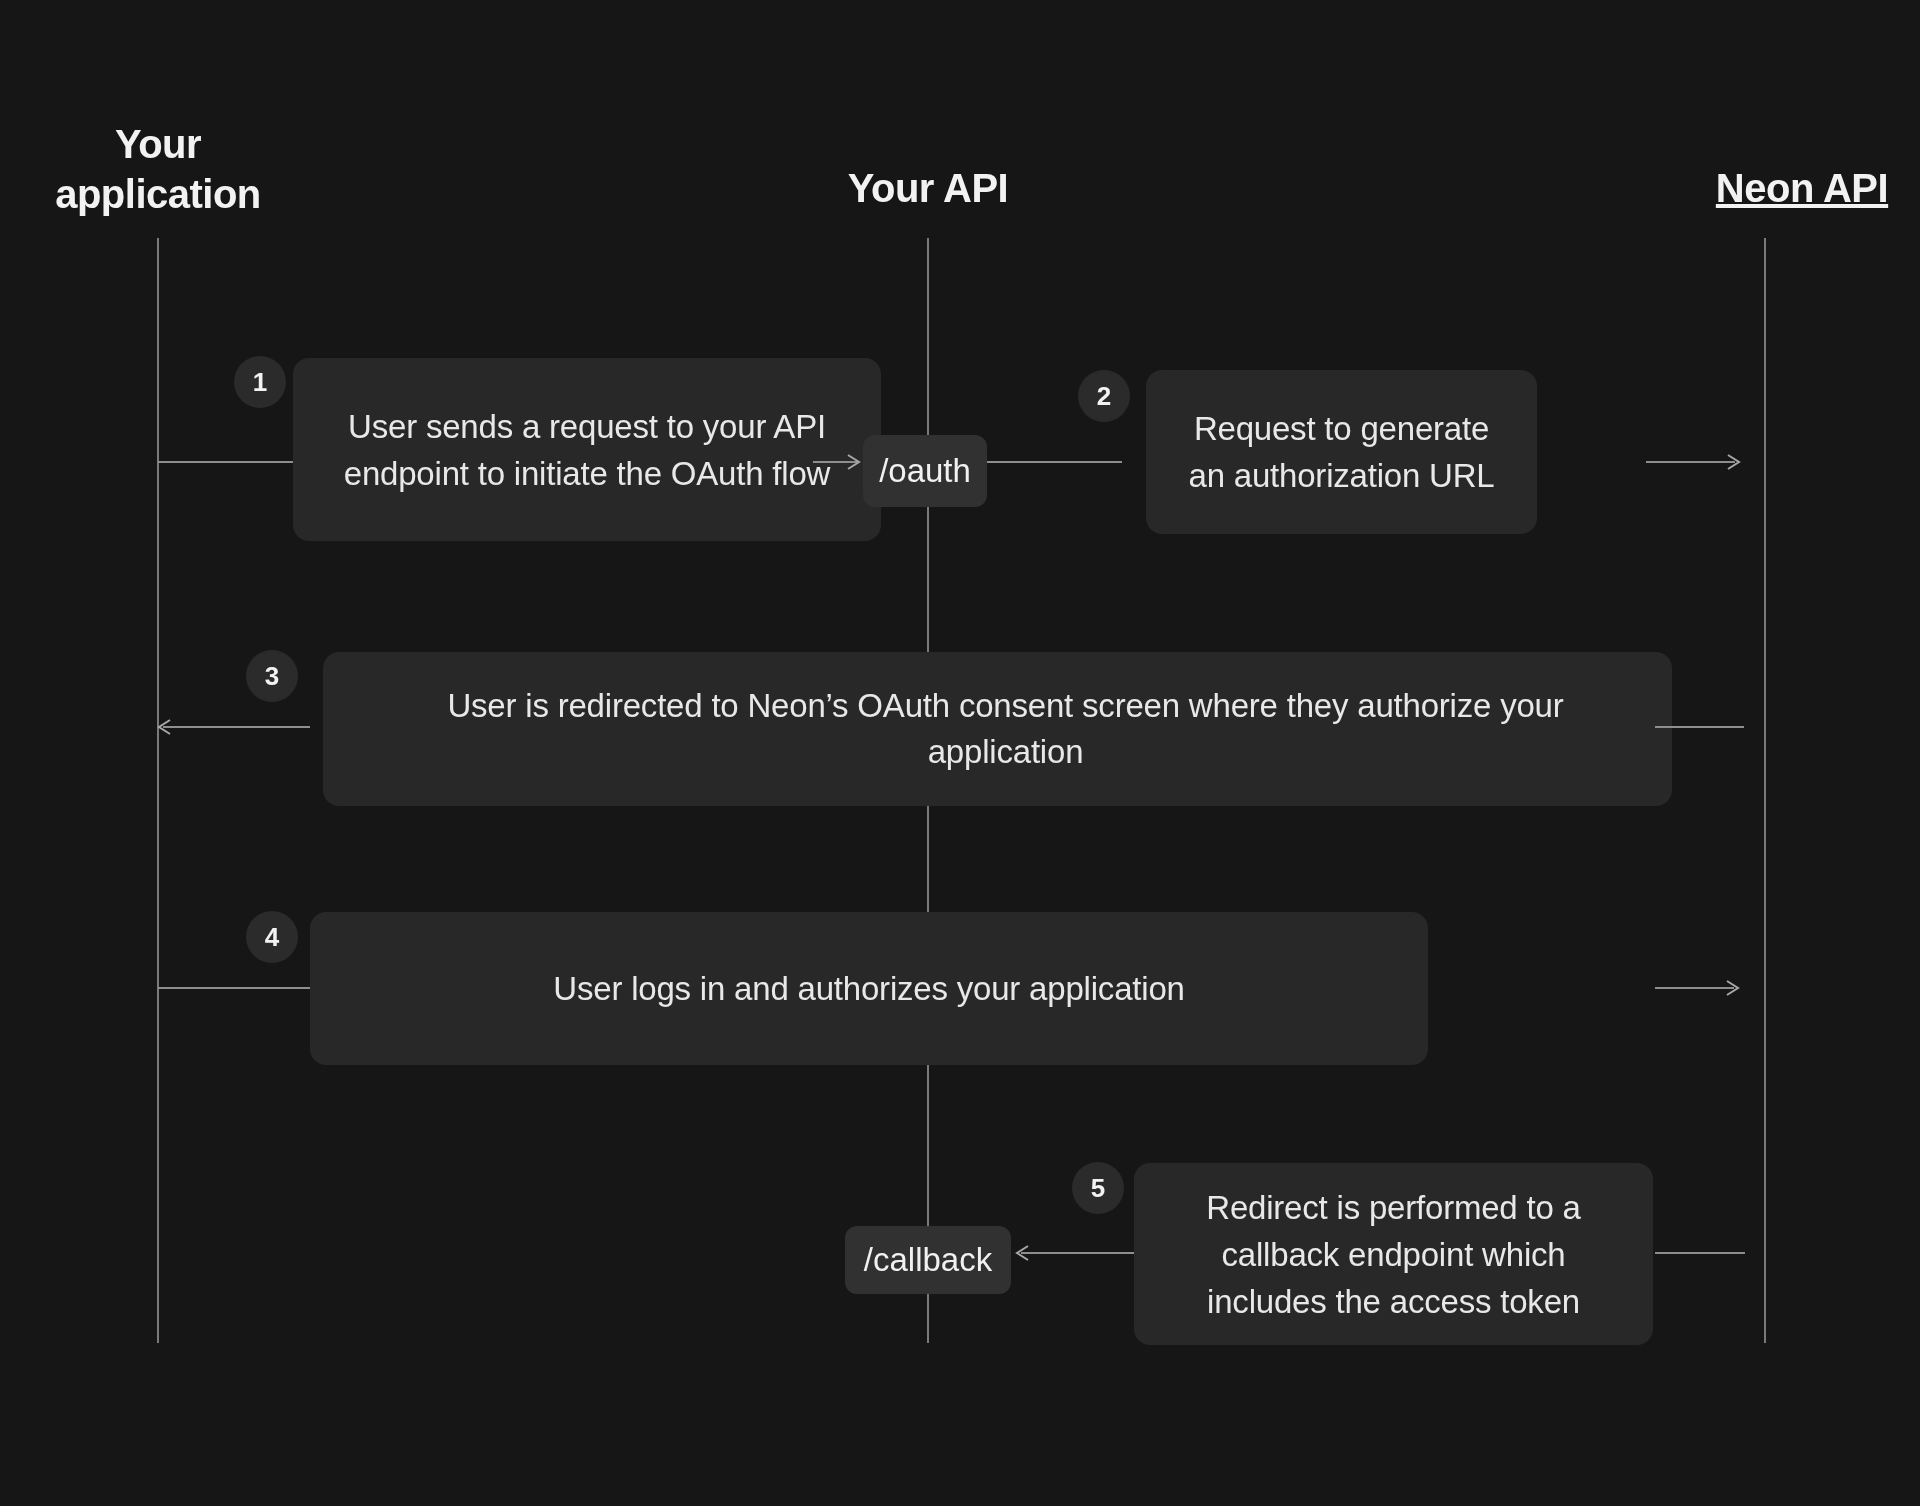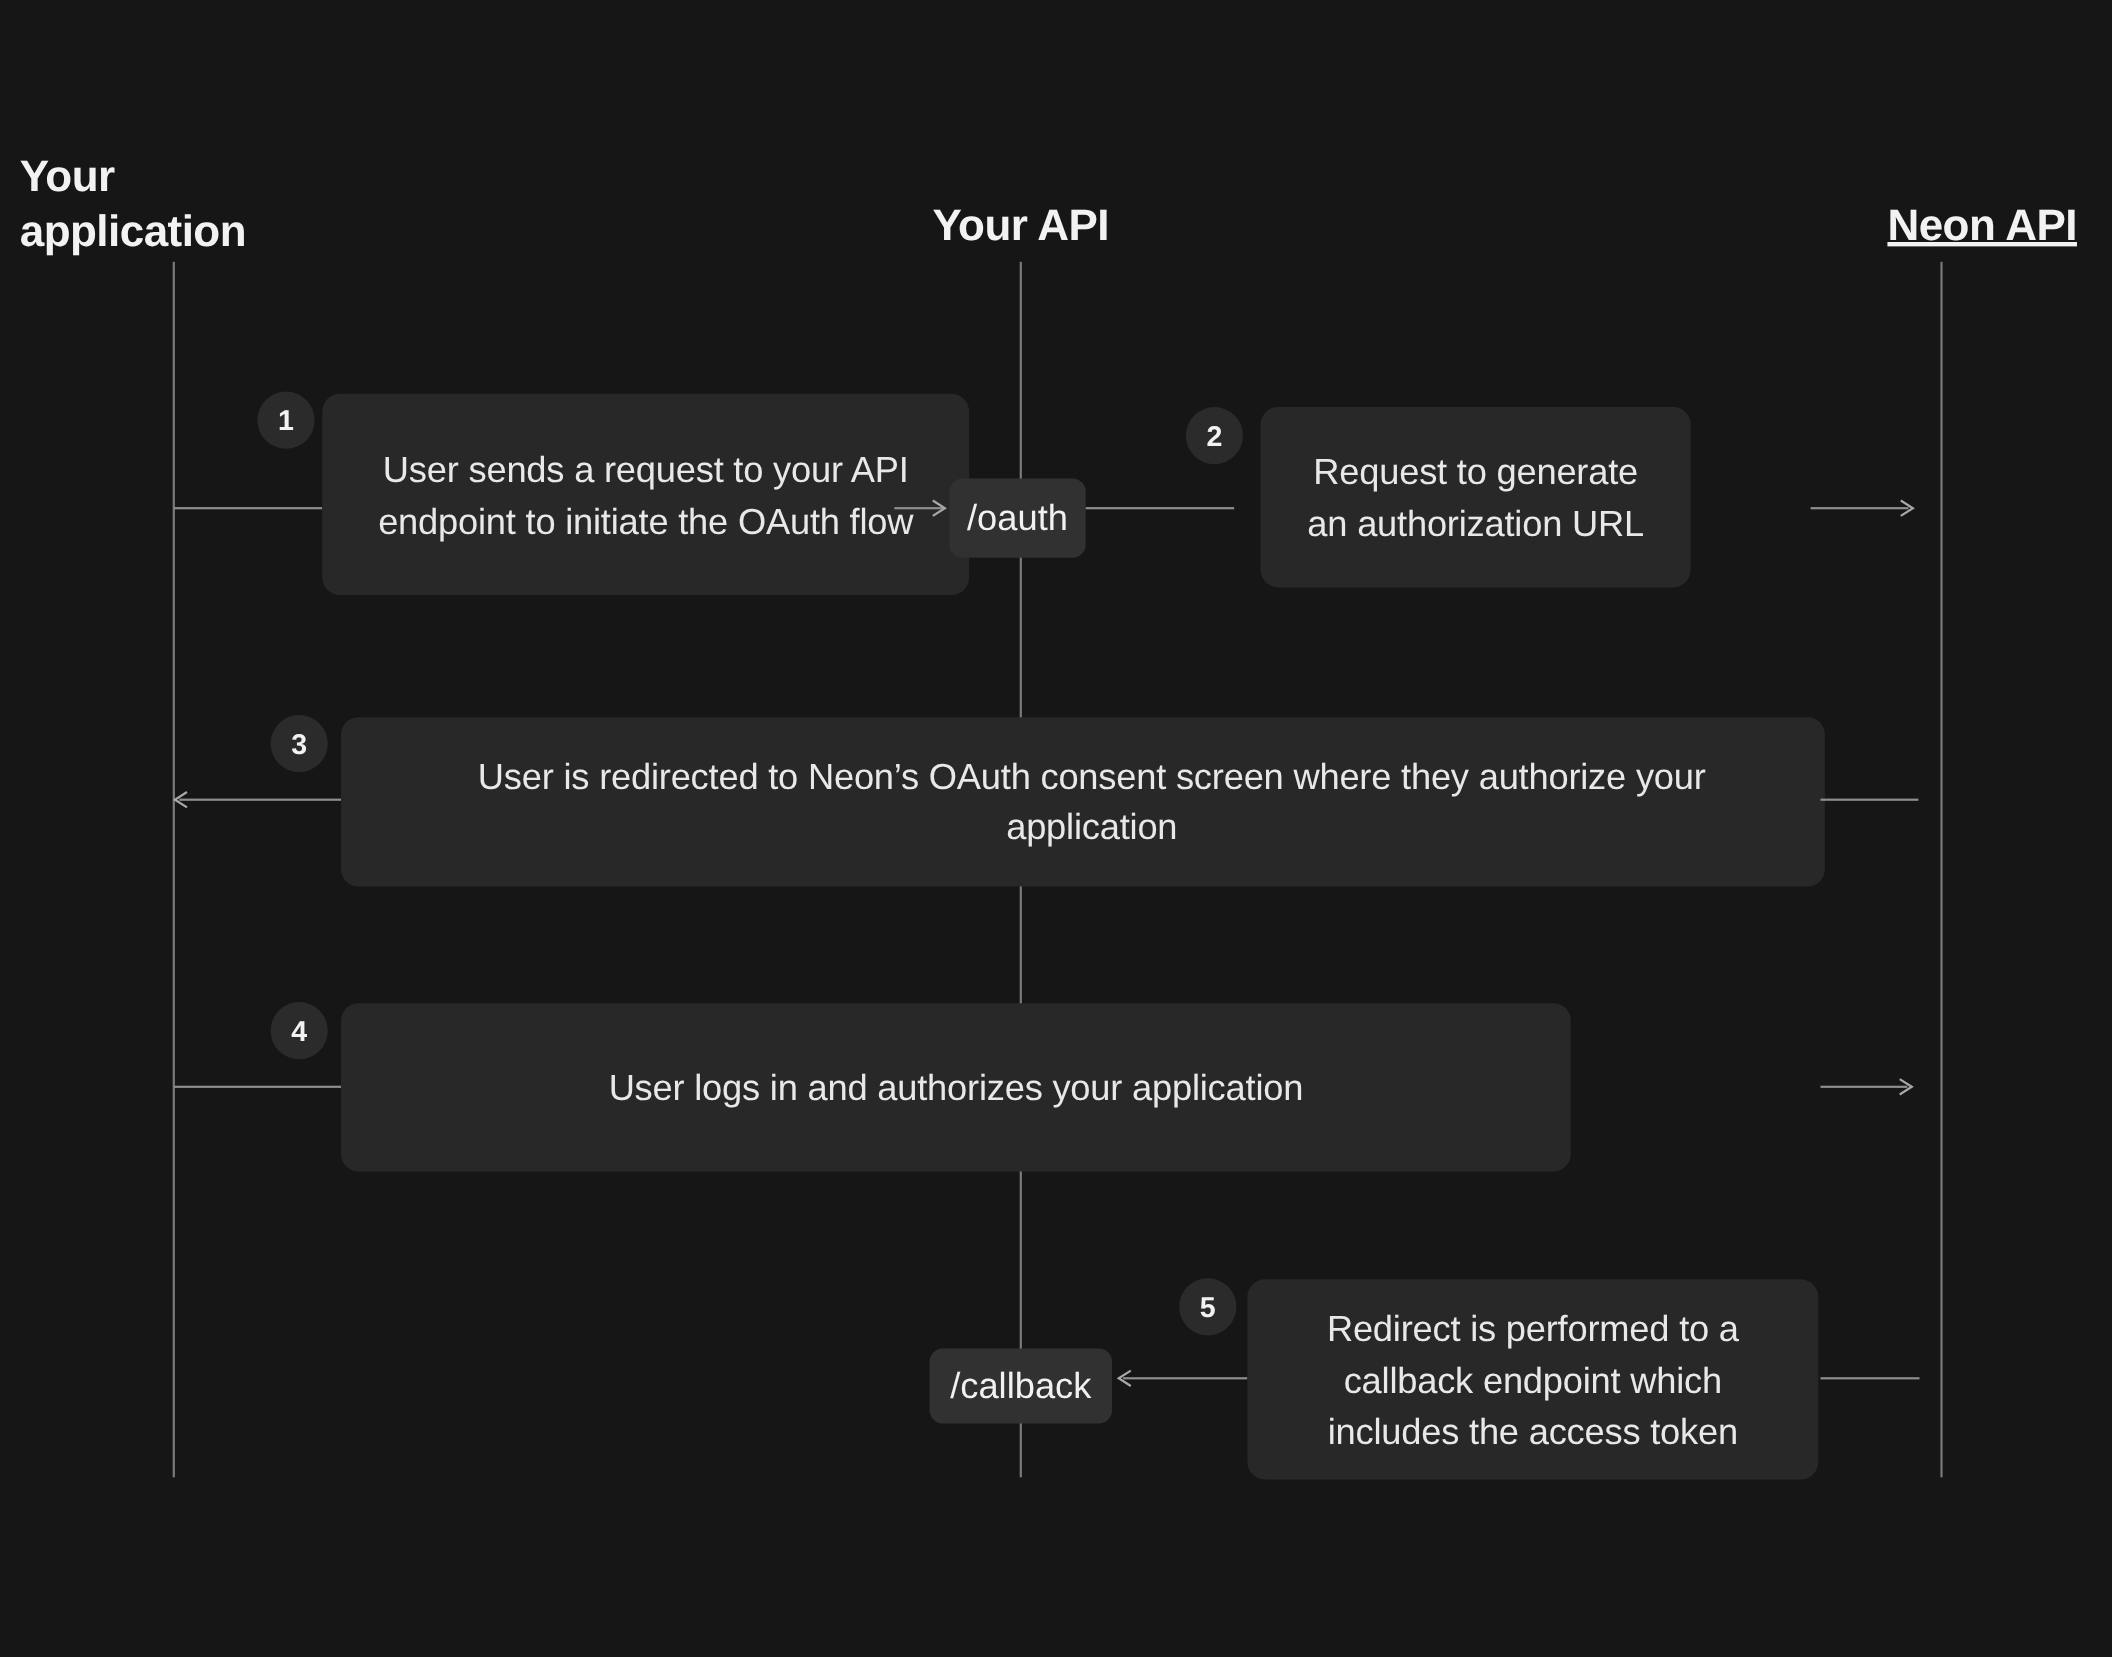--- a/index.html
+++ b/index.html
@@ -7,36 +7,36 @@
     position:relative;width:1920px;height:1506px;background:#161616;overflow:hidden;
     font-family:"Liberation Sans","DejaVu Sans",sans-serif;
   }
   
   .lifeline{position:absolute;top:238px;height:1105px;width:2px;background:#7a7a7a;}
   .lifeline-app{left:157px;}
   .lifeline-api{left:927px;}
   .lifeline-neon{left:1764px;}
   
   .lane-label{
-    position:absolute;transform:translateX(-50%);
-    color:#f2f2f2;font-size:40px;font-weight:700;line-height:50px;letter-spacing:-0.5px;margin-top:17px;
+    position:absolute;transform:translateX(-50%);text-align:center;
+    color:#f2f2f2;font-size:40px;font-weight:700;line-height:50px;letter-spacing:-0.5px;
   }
   .lane-app-label{left:158px;top:119px;width:280px;}
   .lane-api-label{left:928px;top:163px;white-space:nowrap;}
   .lane-neon-label{left:1802px;top:163px;white-space:nowrap;text-decoration:underline;}
   
   .msg-box{
     position:absolute;background:#282828;border-radius:16px;
     display:flex;align-items:center;justify-content:center;text-align:center;
     color:#e8e8e8;font-size:33px;line-height:47px;letter-spacing:-0.2px;
   }
   .msg-text{padding:0 36px;}
   .box1{left:293px;top:358px;width:588px;height:183px;}
   .box2{left:1146px;top:370px;width:391px;height:164px;}
-  .box3{left:310px;top:652px;width:1333px;height:154px;line-height:46px;padding-left:16px;}
+  .box3{left:323px;top:652px;width:1333px;height:154px;line-height:46px;padding-left:16px;}
   .box3 .msg-text{max-width:1210px;}
   .box4{left:310px;top:912px;width:1118px;height:153px;}
   .box5{left:1134px;top:1163px;width:519px;height:182px;}
   
   .step-badge{
     position:absolute;width:52px;height:52px;border-radius:50%;background:#2b2b2b;
     color:#f2f2f2;font-size:26px;font-weight:600;
     display:flex;align-items:center;justify-content:center;
   }
   .badge1{left:234px;top:356px;}

